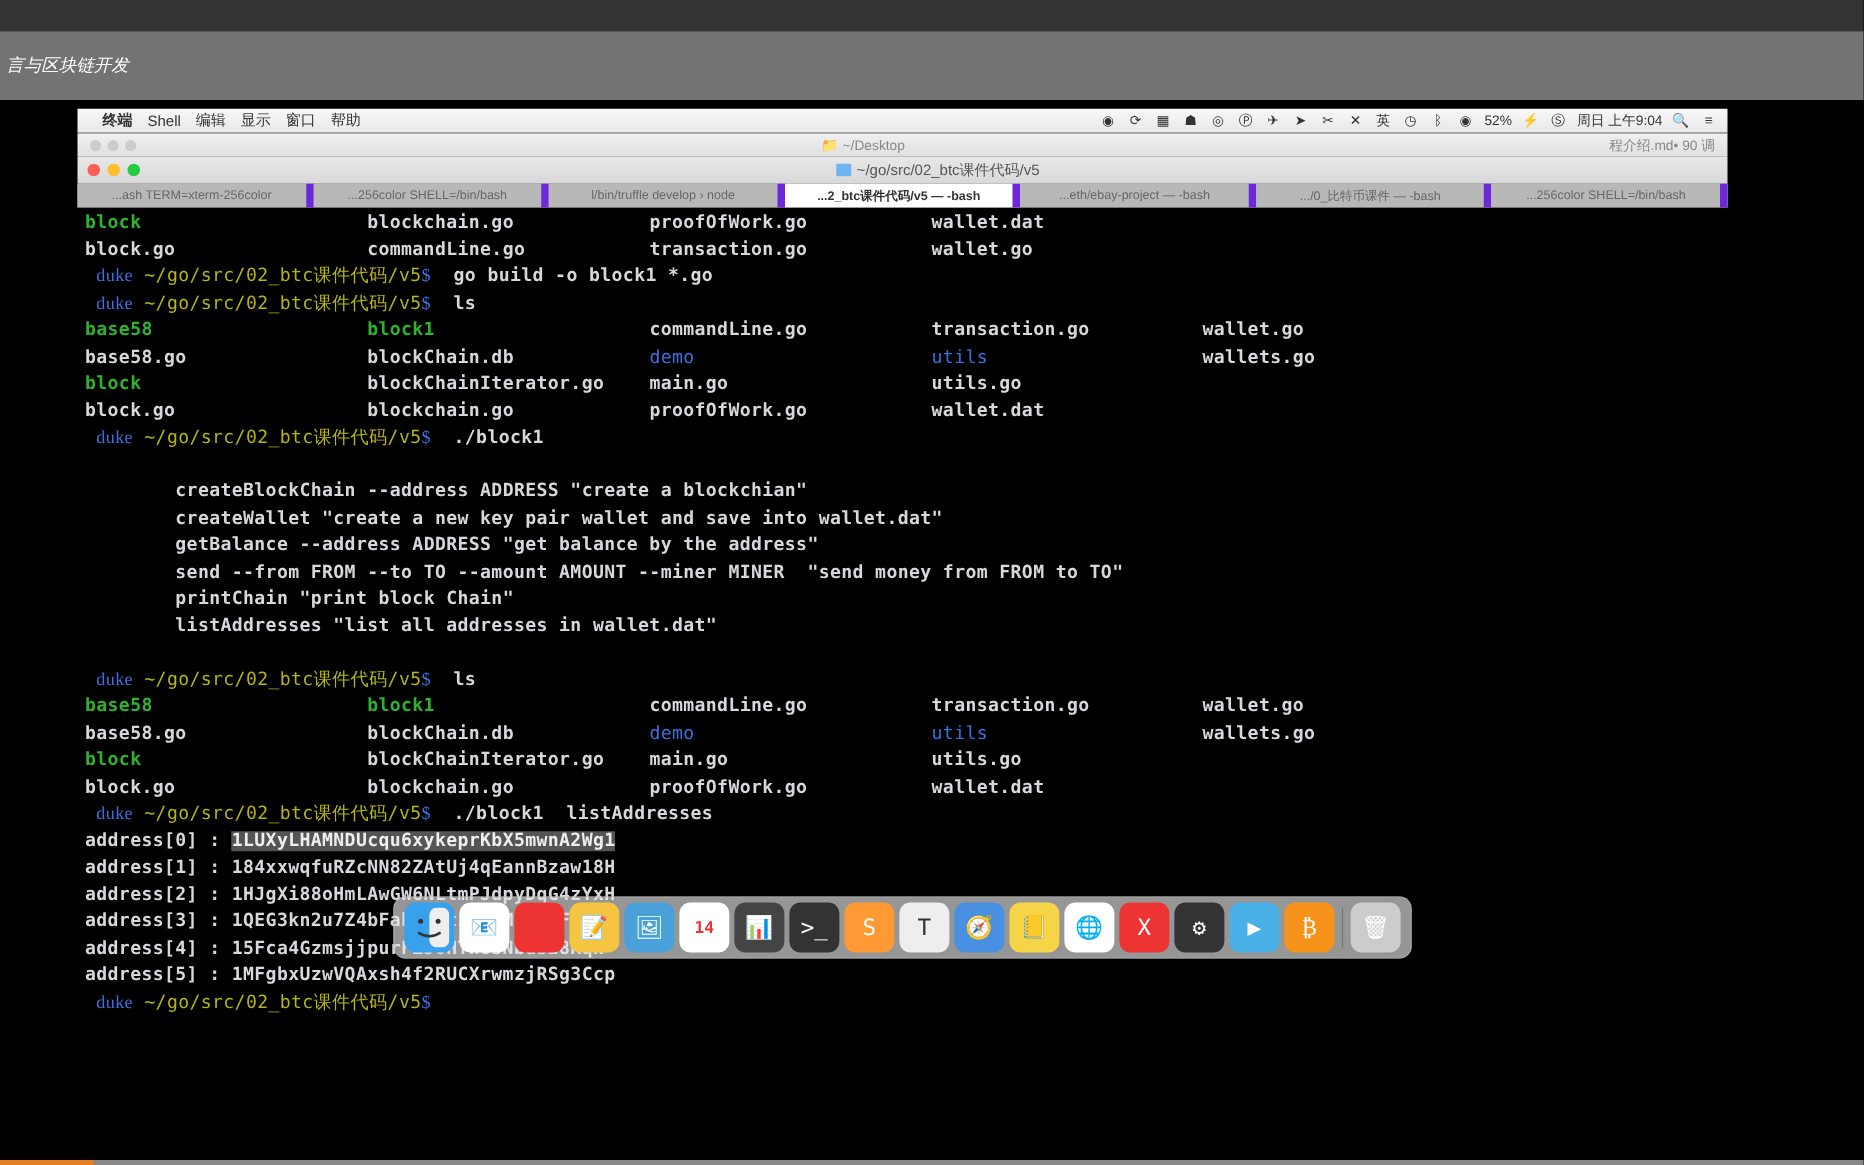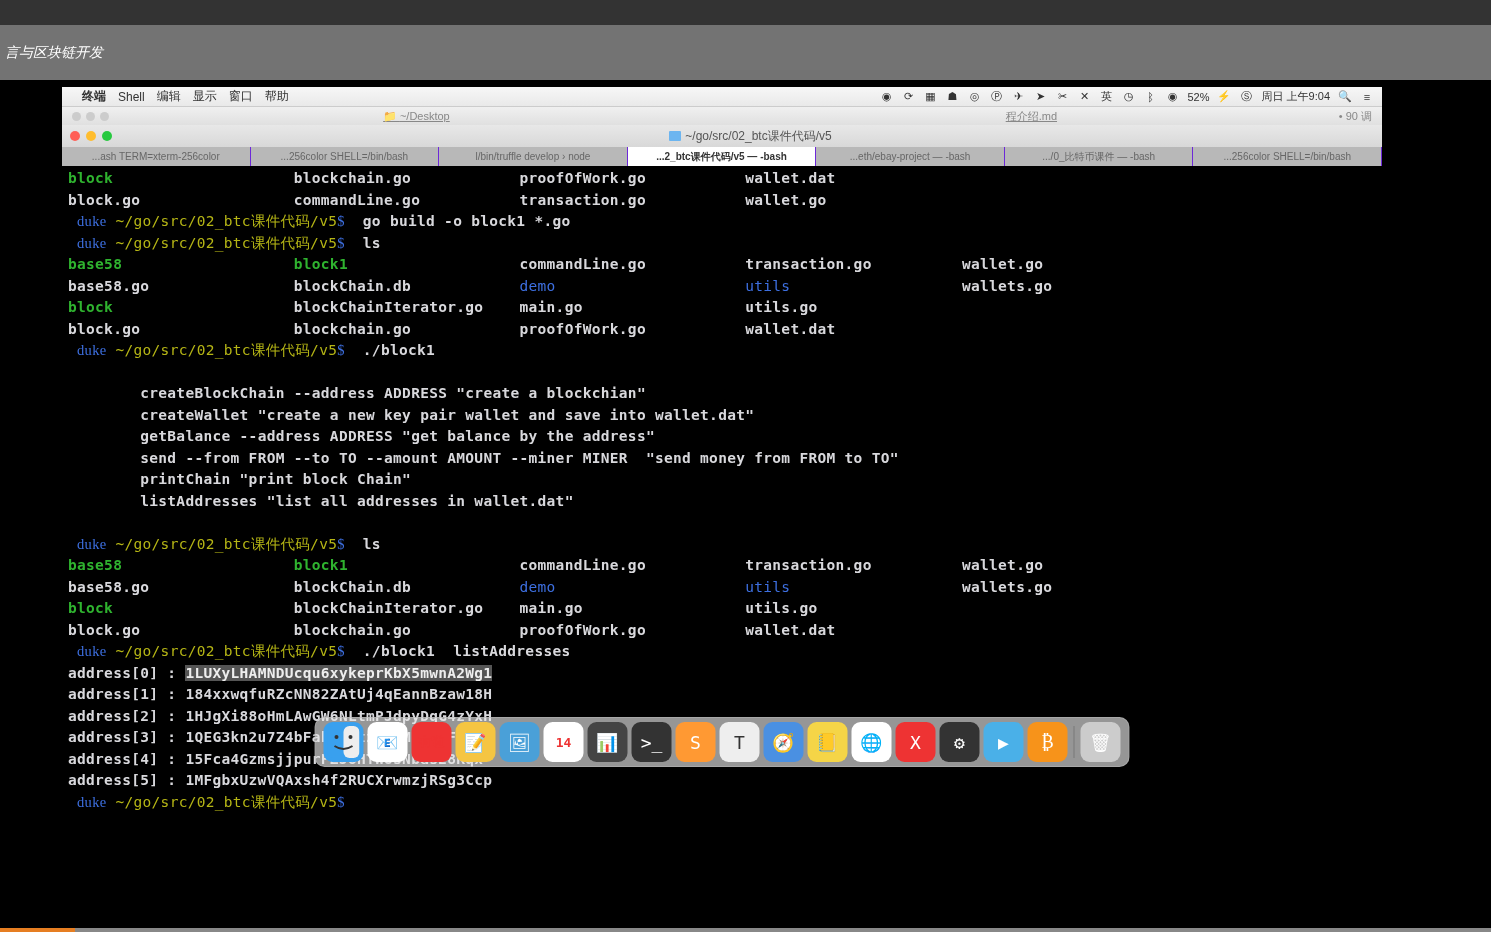--- a/index.html
+++ b/index.html
@@ -56,21 +56,21 @@
       display: flex;
       align-items: center;
       font-size: 11px;
       color: #888;
       padding: 0 10px;
       font-family: -apple-system, sans-serif;
       justify-content: space-between;
     }
     .finder-bar .dots { display: flex; gap: 5px; margin-right: auto;}
     .finder-bar .dots .dot { width: 9px; height: 9px; border-radius: 50%; background:#ccc; }
-    .finder-bar .center { flex: 1; text-align: center; text-decoration: underline; }
+    .finder-bar .center { flex: 1; text-align: right; }
     .window-title {
       background: linear-gradient(#e8e8e8, #d8d8d8);
       height: 22px;
       display: flex;
       align-items: center;
       font-size: 12px;
       color: #555;
       padding: 0 8px;
       font-family: -apple-system, sans-serif;
     }
@@ -84,21 +84,21 @@
     .tabs {
       background: #c9c9c9;
       height: 19px;
       display: flex;
       font-size: 10px;
       color: #666;
       font-family: -apple-system, sans-serif;
     }
     .tabs .tab {
       flex: 1;
-      border-right: 1px solid #6d28d9;
+      border-right: 6px solid #6d28d9;
       display: flex;
       align-items: center;
       justify-content: center;
       padding: 0 4px;
       white-space: nowrap;
       overflow: hidden;
       text-overflow: ellipsis;
       background: #b8b8b8;
     }
     .tabs .tab.active { background: #ffffff; color: #333; font-weight: bold; }

